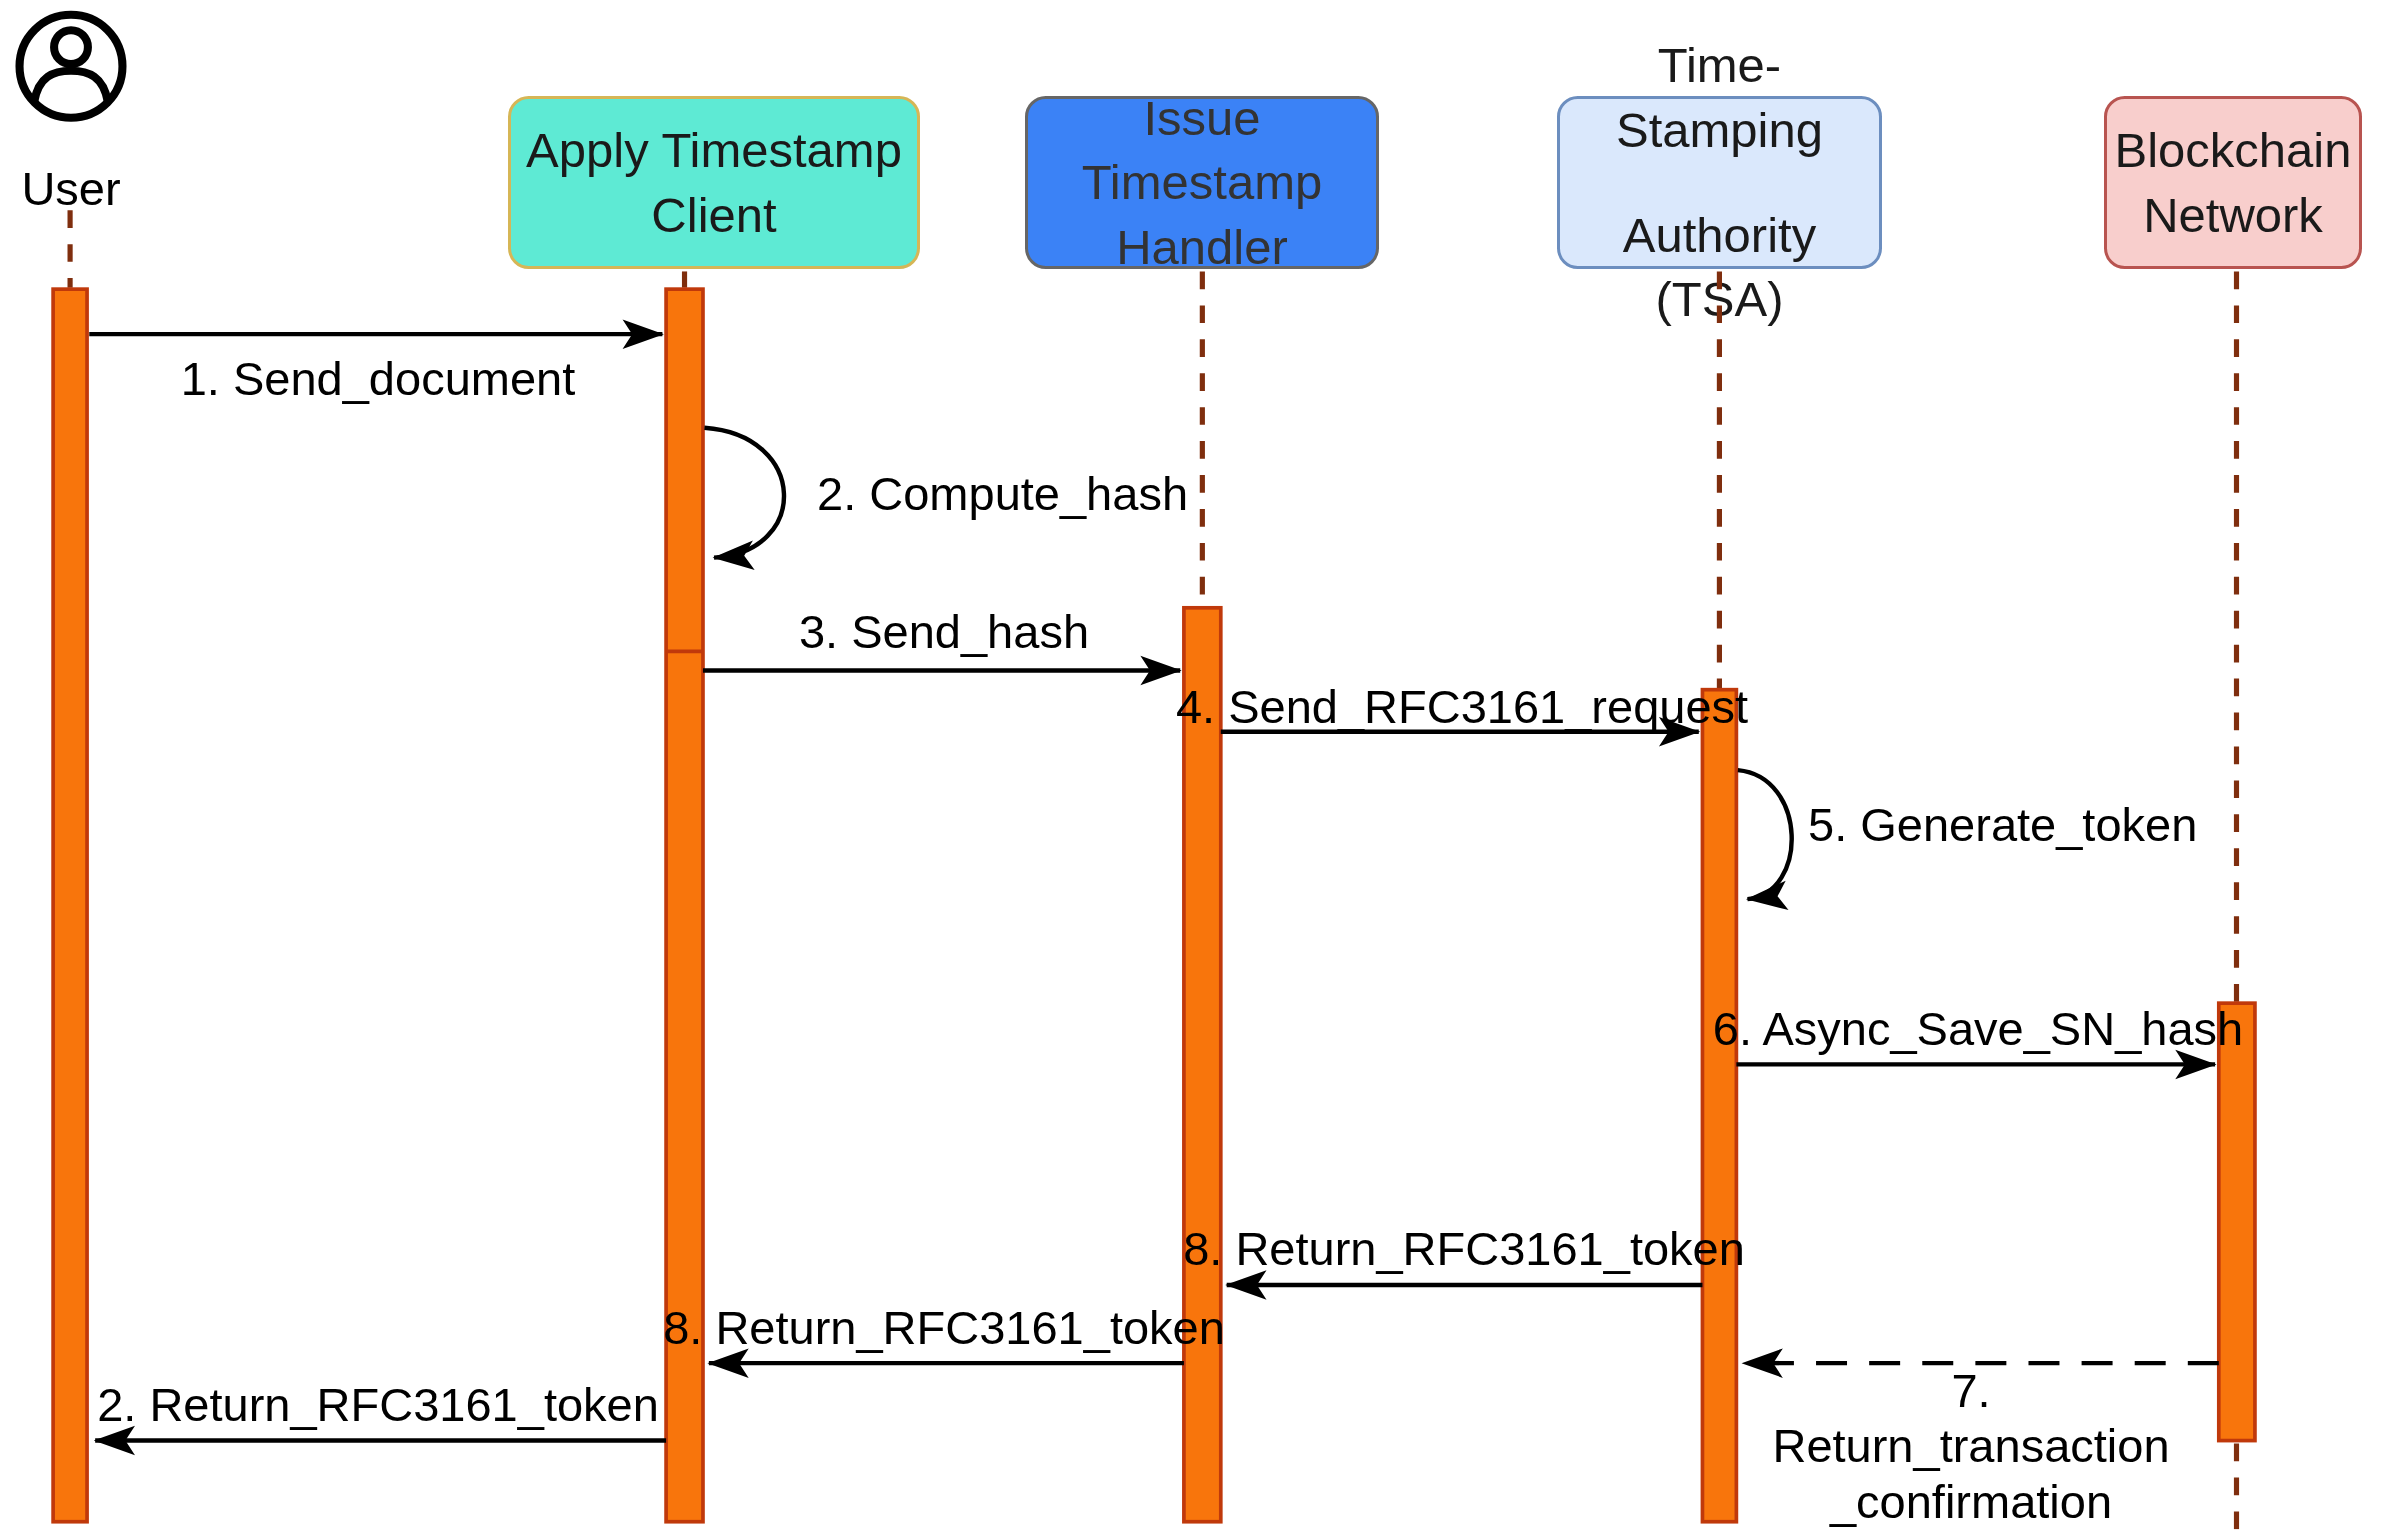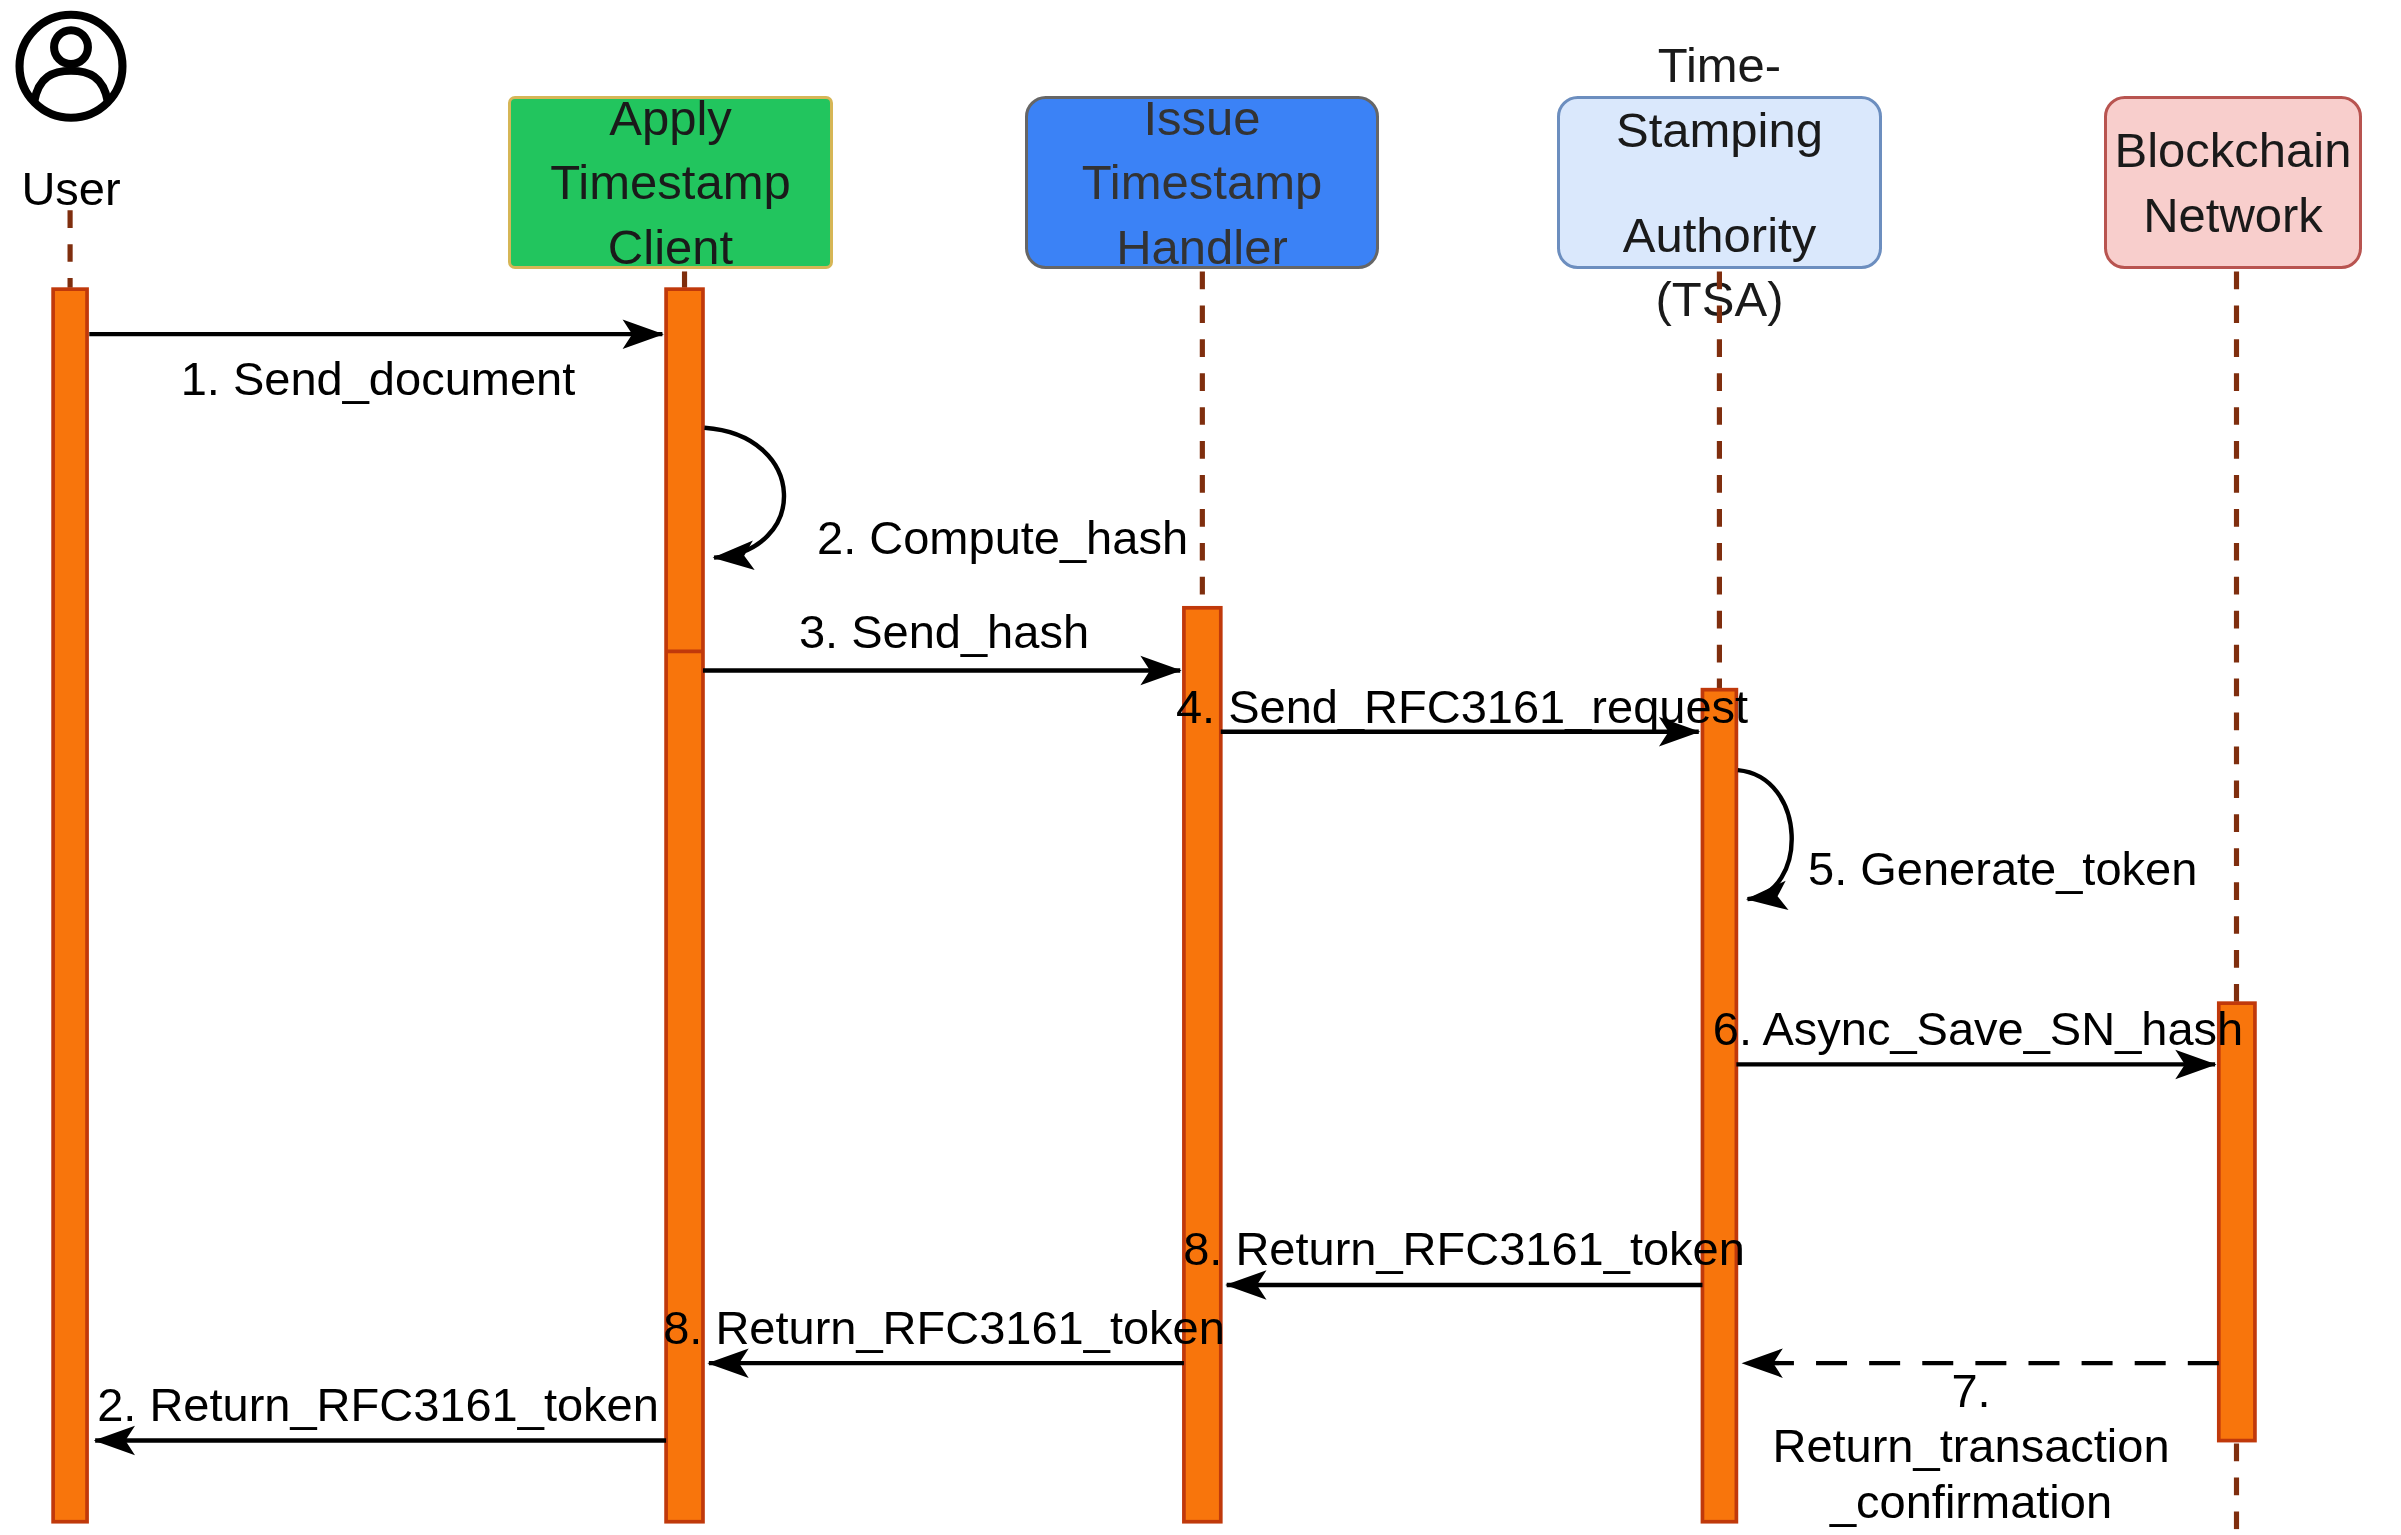--- a/index.html
+++ b/index.html
@@ -22,33 +22,33 @@
     box-sizing: border-box;
     display: flex;
     flex-direction: column;
     align-items: center;
     justify-content: center;
     text-align: center;
     font-size: 49px;
     line-height: 1.32;
     color: #1a1a1a;
   }
-  .box-client     { left: 508px;  width: 325px; background: #22c55e; border-color: #D6B656; border-radius: 7px; }
+  .box-client     { left: 508px;  width: 412px; background: #5eead4; border-color: #D6B656; }
   .box-handler    { left: 1025px; width: 354px; background: #3b82f6; border-color: #666666; color:#333333; }
   .box-tsa        { left: 1557px; width: 325px; background: #DAE8FC; border-color: #6C8EBF; gap: 40px; }
   .box-blockchain { left: 2104px; width: 258px; background: #F8CECC; border-color: #B85450; }
 
   .msg {
     position: absolute;
     font-size: 47px;
     color: #000000;
     white-space: nowrap;
     transform: translate(-50%, -50%);
   }
-  .msg.left-anchored { transform: translate(0, -50%); margin-top: 44px; }
+  .msg.left-anchored { transform: translate(0, -50%); }
   .msg.two-line { white-space: normal; text-align: center; line-height: 1.18; }
   .msg.two-line span { display: block; }
 
   .user-label {
     position: absolute;
     left: 71px; top: 188px;
     transform: translate(-50%, -50%);
     font-size: 47px;
     color: #000000;
   }

